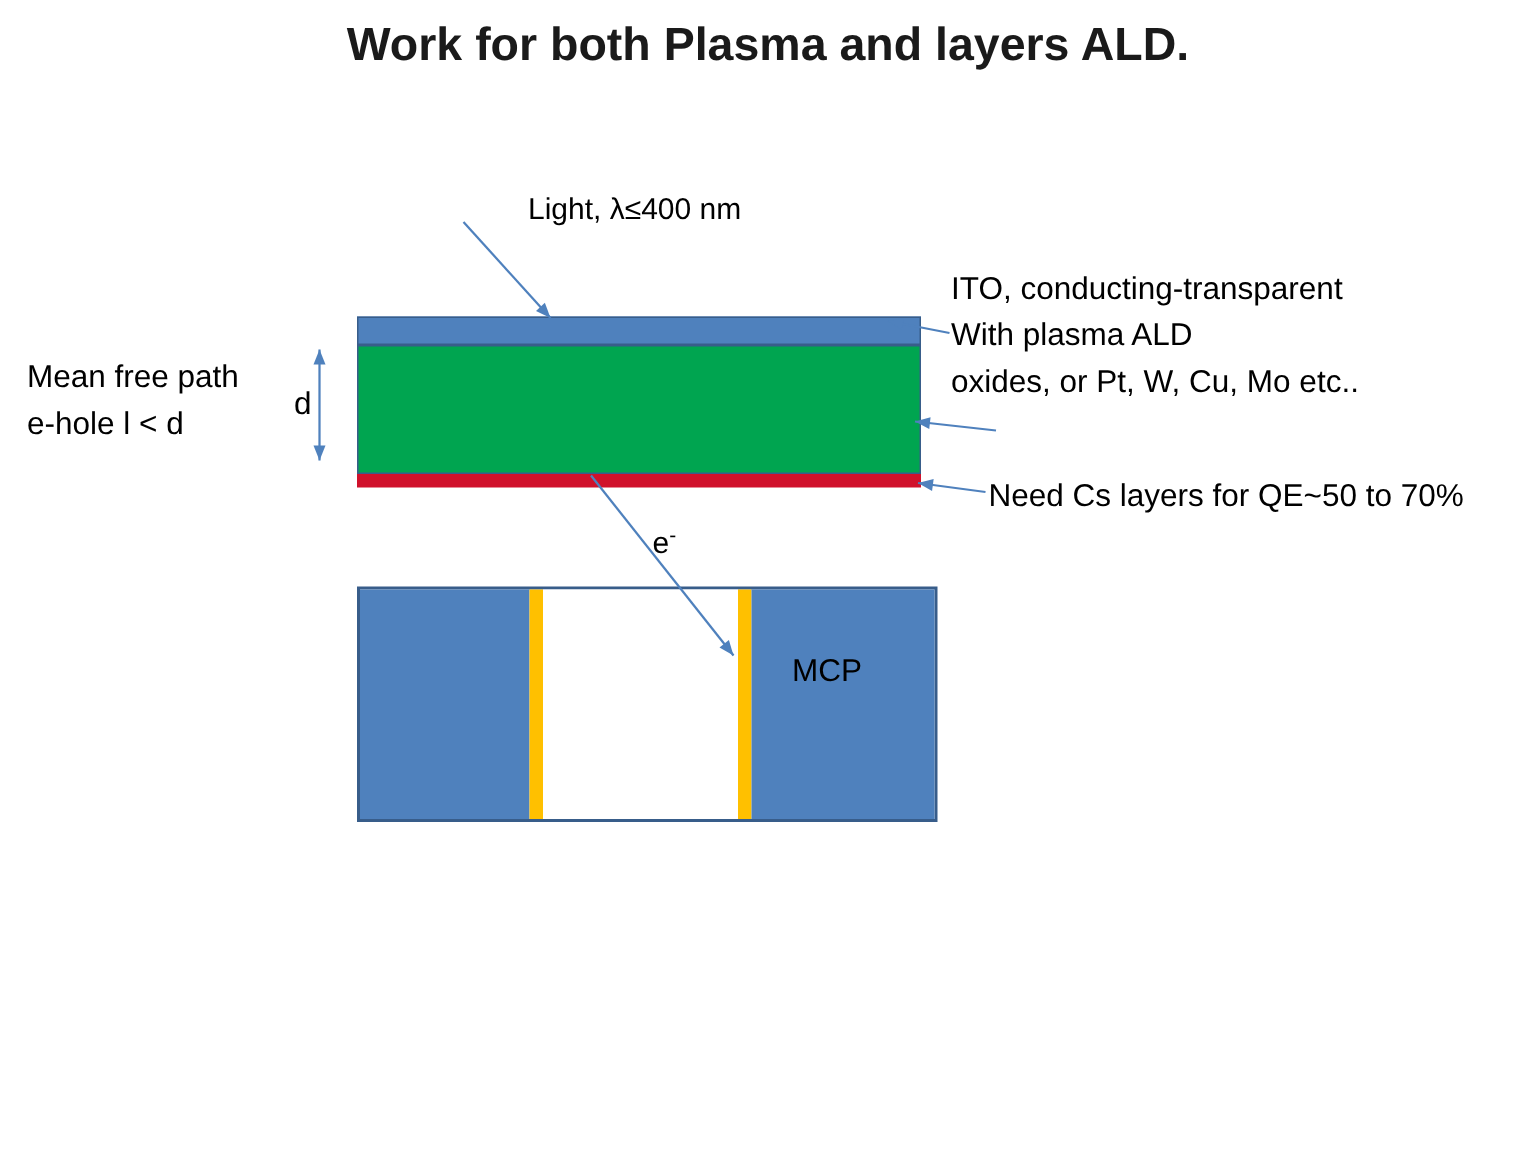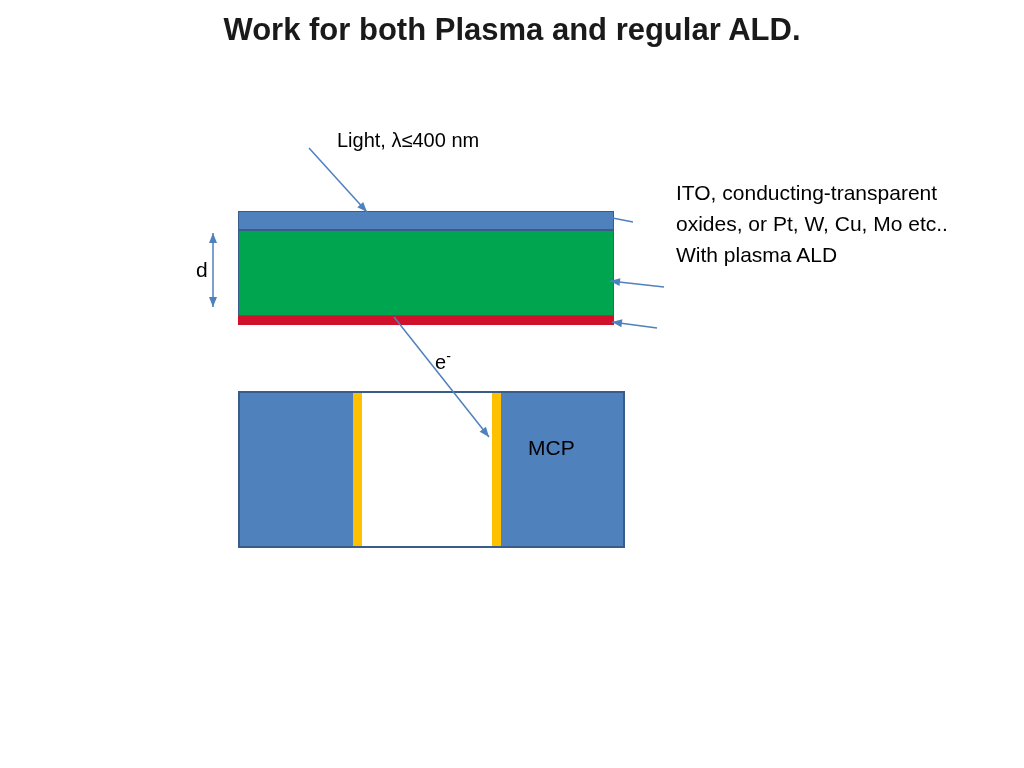--- a/index.html
+++ b/index.html
@@ -77,21 +77,21 @@
     fill: none;
   }
   .arrowfill { fill: var(--arrow-blue, #4F81BD); }
   sup.minus { font-size: 14px; }
 </style>
 </head>
 <body>
 
 <div class="slide">
 
-  <div class="title">Work for both Plasma and regular ALD.</div>
+  <div class="title">Work for both Plasma and layers ALD.</div>
 
   <div class="layer layer-blue" style="left:238px; top:211px; width:376px; height:19px;"></div>
   <div class="layer layer-green" style="left:238px; top:230px; width:376px; height:86px;"></div>
   <div class="layer layer-red" style="left:238px; top:316px; width:376px; height:9px;"></div>
 
   <div class="mcp">
     <div class="block-blue w113"></div>
     <div class="stripe-yellow w9"></div>
     <div class="block-white w130"></div>
     <div class="stripe-yellow w9"></div>
@@ -105,30 +105,35 @@
       </marker>
     </defs>
     <line class="arrow-line" x1="309" y1="148" x2="367" y2="212" marker-end="url(#arrowhead)"></line>
     <line class="arrow-line" x1="213" y1="233" x2="213" y2="307" marker-start="url(#arrowhead)" marker-end="url(#arrowhead)"></line>
     <line class="arrow-line" x1="633" y1="222" x2="592" y2="214" marker-end="url(#arrowhead)"></line>
     <line class="arrow-line" x1="664" y1="287" x2="610" y2="281" marker-end="url(#arrowhead)"></line>
     <line class="arrow-line" x1="657" y1="328" x2="612" y2="322" marker-end="url(#arrowhead)"></line>
     <line class="arrow-line" x1="394" y1="317" x2="489" y2="437" marker-end="url(#arrowhead)"></line>
   </svg>
 
-  <div class="label" style="left:337px; top:125px; font-size:20px;">Light, λ≤400 nm</div>
+  <div class="label" style="left:352px; top:125px; font-size:20px;">Light, λ≤400 nm</div>
 
+  <div class="label" style="left:18px; top:236px;">
+    <div>Mean free path</div>
+    <div>e-hole l &lt; d</div>
+  </div>
 
   <div class="label" style="left:196px; top:254px;">d</div>
 
-  <div class="label" style="left:634px; top:177px;margin-left:42px;">
+  <div class="label" style="left:634px; top:177px;">
     <div>ITO, conducting-transparent</div>
+    <div>With plasma ALD</div>
     <div>oxides, or Pt, W, Cu, Mo etc..</div>
-    <div>With plasma ALD</div>
   </div>
 
 
+  <div class="label" style="left:659px; top:315px;">Need Cs layers for QE~50 to 70%</div>
 
   <div class="label" style="left:435px; top:341px; font-size:20px;"><span>e</span><sup class="minus">-</sup></div>
 
   <div class="label" style="left:528px; top:432px;">MCP</div>
 
 </div>
 
 </body></html>

